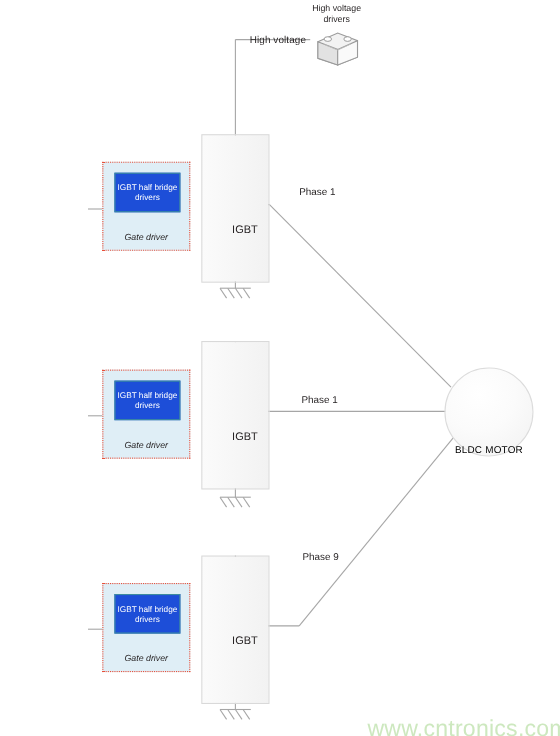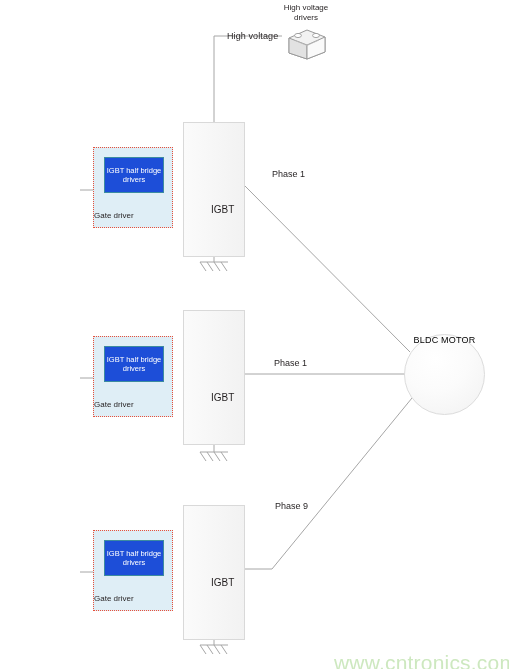--- a/index.html
+++ b/index.html
@@ -29,38 +29,38 @@
   .gd-inner{
     position:absolute;left:10px;top:9px;width:60px;height:36px;
     background:#1d4ed8;
     border:1px solid #3c8ba0;
     box-sizing:border-box;
     color:#ffffff;font-size:7.5px;line-height:9.5px;
     display:flex;align-items:center;justify-content:center;text-align:center;
   }
   .gd-label{
     position:absolute;left:0;right:0;bottom:7px;
-    text-align:left;font-size:8px;color:#231f20;
+    text-align:center;font-size:8px;color:#231f20;font-style:italic;
   }
 
   
   .bridge-box{
     position:absolute;
     background:linear-gradient(to right,#fbfbfb 0%,#f6f6f6 55%,#f2f2f2 100%);
     border:1px solid #d9d9d9;
     box-sizing:border-box;
   }
 
   
   .motor{
     position:absolute;
     border-radius:50%;
     background:radial-gradient(circle at 38% 30%,#ffffff 0%,#fbfbfb 45%,#f1f1f1 100%);
     border:1px solid #dcdcdc;
-    display:flex;align-items:flex-start;justify-content:center;
+    display:flex;align-items:flex-end;justify-content:center;
   }
 
   
   .watermark{
     position:absolute;
     font-size:21px;
     color:#cde8bf;
     letter-spacing:.2px;
     white-space:nowrap;
     margin-top:13px;

